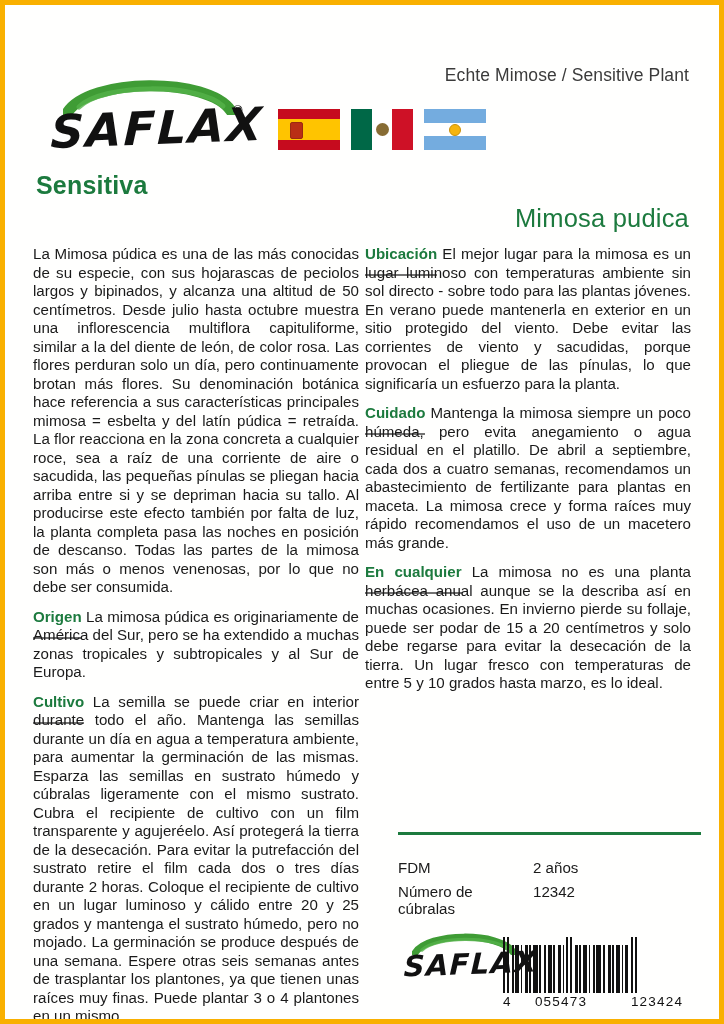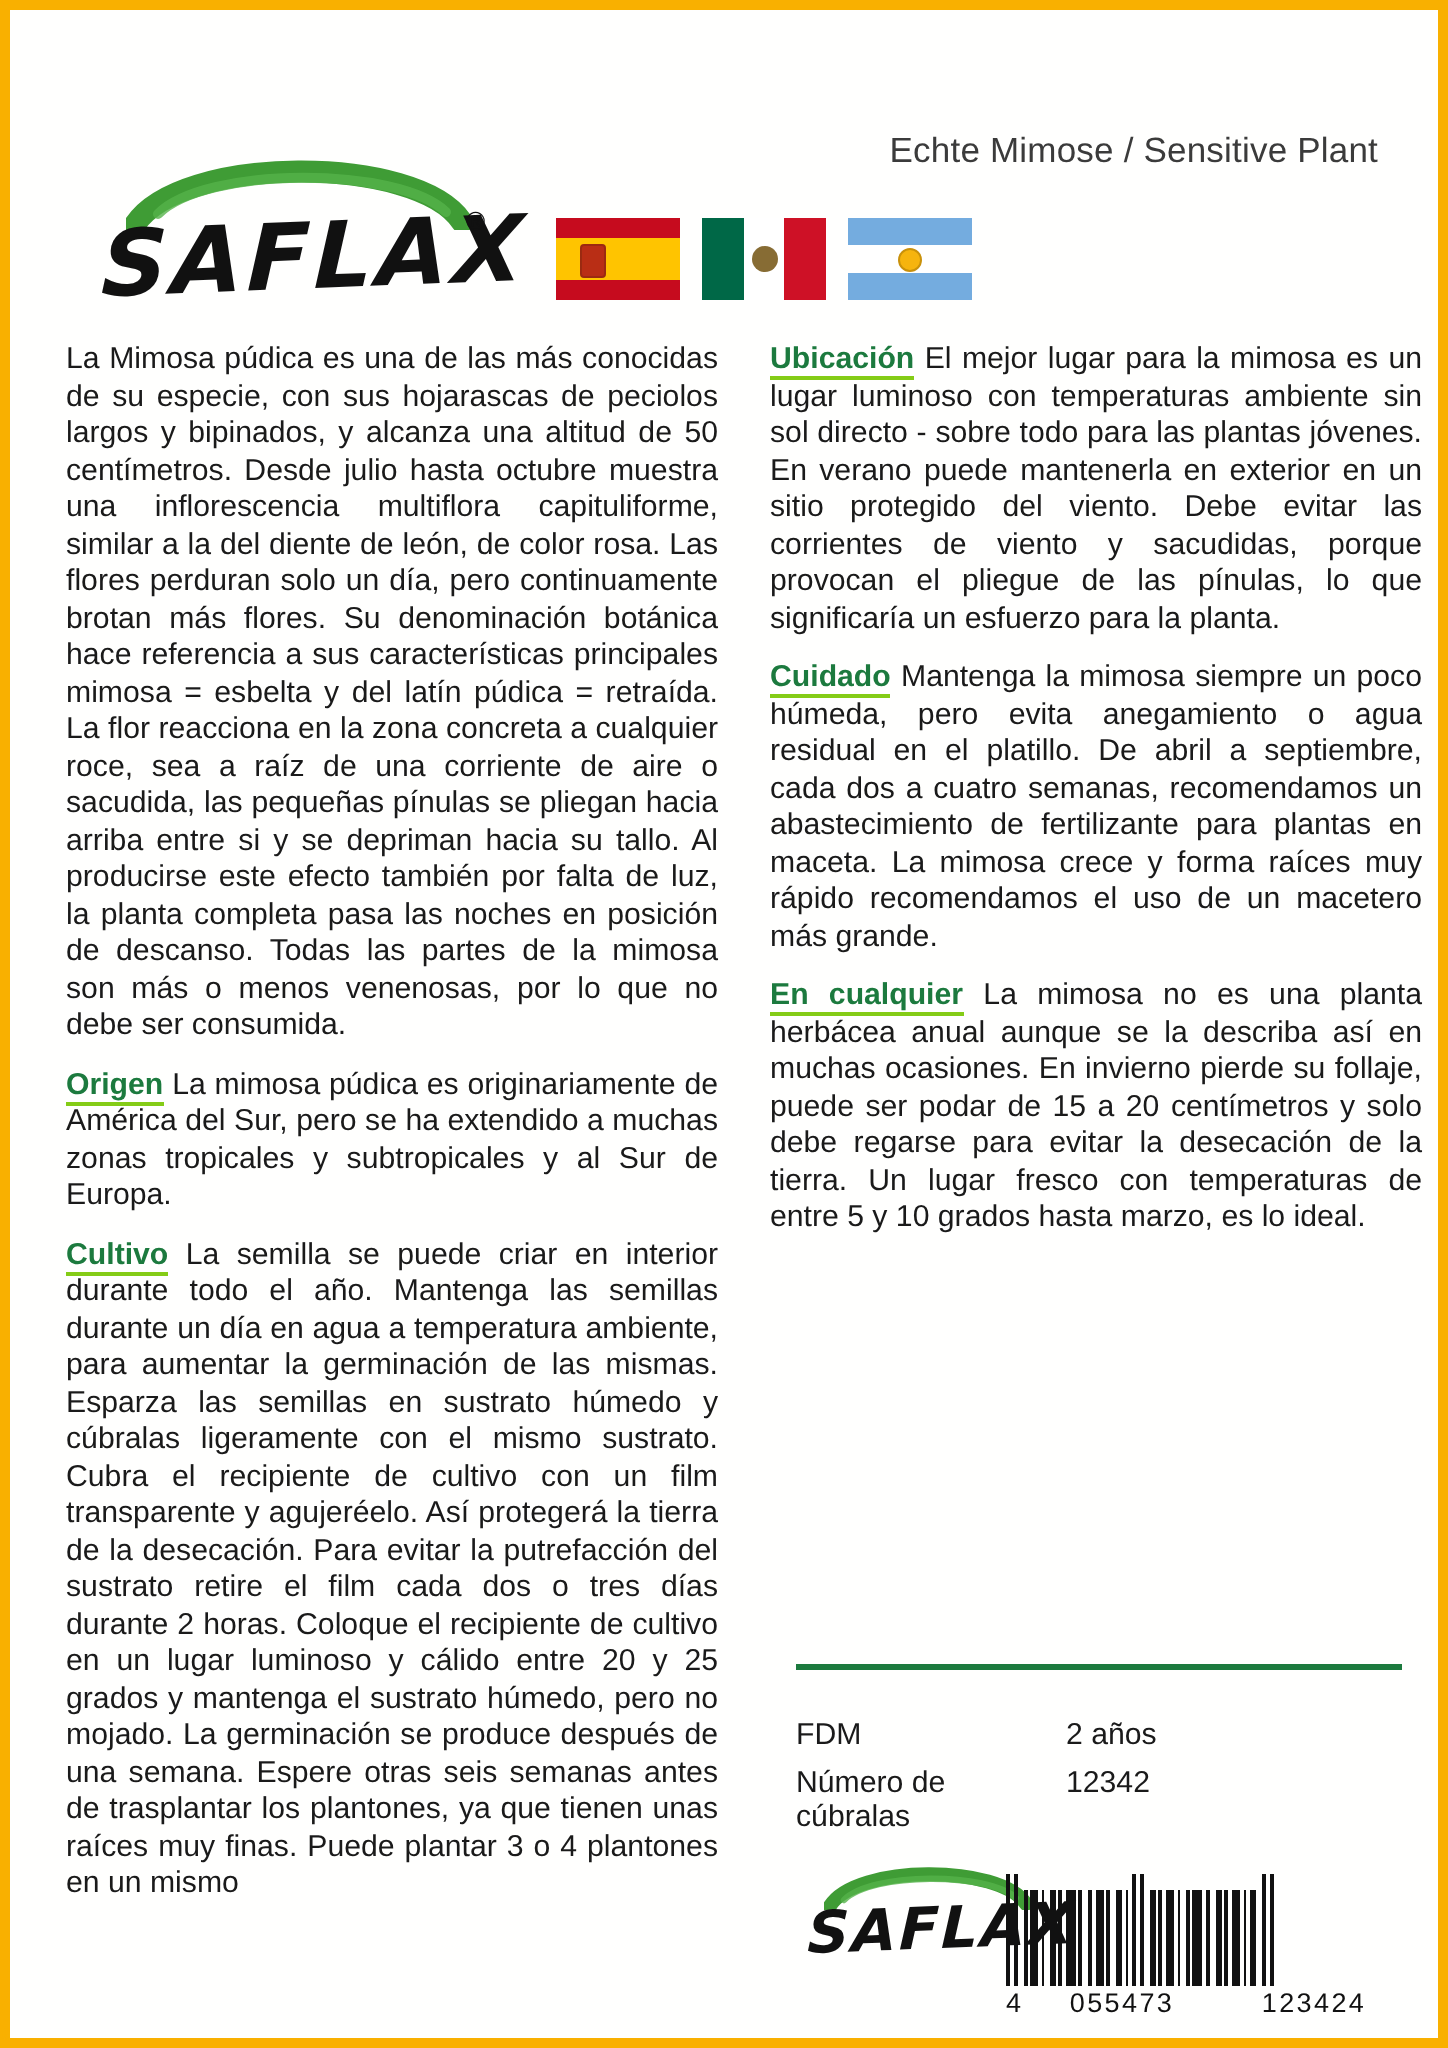--- a/index.html
+++ b/index.html
@@ -148,42 +148,42 @@
     right: 2px;
     top: 33px;
     font-size: 25.5px;
     color: #1c7a3e;
     letter-spacing: .2px;
   }
 
   
   .columns {
     display: flex;
-    gap: 26px;
+    gap: 6px;
     align-items: flex-start;
   }
   .col {
     width: 326px;
     flex: 0 0 326px;
   }
   .col p {
     margin: 0 0 11px 0;
     font-size: 15.1px;
     line-height: 18.5px;
     color: #1a1a1a;
     text-align: justify;
     text-justify: inter-word;
     hyphens: manual;
   }
   .col p:last-child { margin-bottom: 0; }
   .lead {
     font-weight: 700;
     color: #1c7a3e;
-    border-bottom: 2px solid #84cc16;
-    padding-bottom: 0px;
+    border-bottom: 2px solid #737373;
+    padding-bottom: 12px;
   }
 
   
   .footer {
     position: absolute;
     left: 393px;
     right: 28px;
     bottom: 8px;
     width: 303px;
   }
@@ -280,20 +280,24 @@
               <span class="crest"></span>
             </i>
             <i class="mx-r"></i>
         </div>
         <div class="flag flag-ar">
           <span class="sun"></span>
         </div>
       </div>
     </div>
 
+    <div class="title-row">
+      <div class="common-name">Sensitiva</div>
+      <div class="botanical-name">Mimosa pudica</div>
+    </div>
 
     <div class="columns">
 
       <div class="col">
         <p>La Mimosa púdica es una de las más conocidas de su especie, con sus hojarascas de peciolos largos y bipinados, y alcanza una altitud de 50 centímetros. Desde julio hasta octubre muestra una inflorescencia multiflora capituliforme, similar a la del diente de león, de color rosa. Las flores perduran solo un día, pero continuamente brotan más flores. Su denominación botánica hace referencia a sus características principales mimosa = esbelta y del latín púdica = retraída. La flor reacciona en la zona concreta a cualquier roce, sea a raíz de una corriente de aire o sacudida, las pequeñas pínulas se pliegan hacia arriba entre si y se depriman hacia su tallo. Al producirse este efecto también por falta de luz,  la planta completa pasa las noches en posición de descanso. Todas las partes de la mimosa son más o menos venenosas, por lo que no debe ser consumida.</p>
         <p><span class="lead">Origen</span> <span>La mimosa púdica es originariamente de América del Sur, pero se ha extendido a muchas zonas tropicales y subtropicales y al Sur de Europa.</span></p>
         <p><span class="lead">Cultivo</span> <span>La semilla se puede criar en interior durante todo el año. Mantenga las semillas durante un día en agua a temperatura ambiente, para aumentar la germinación de las mismas. Esparza las semillas en sustrato húmedo y cúbralas ligeramente con el mismo sustrato. Cubra el recipiente de cultivo con un film transparente y agujeréelo. Así protegerá la tierra de la desecación. Para evitar la putrefacción del sustrato retire el film cada dos o tres días durante 2 horas. Coloque el recipiente de cultivo en un lugar luminoso y cálido entre 20 y 25 grados y mantenga el sustrato húmedo, pero no mojado. La germinación se produce después de una semana. Espere otras seis semanas antes de trasplantar los plantones, ya que tienen unas raíces muy finas. Puede plantar 3 o 4 plantones en un mismo</span></p>
       </div>
 
       <div class="col">

